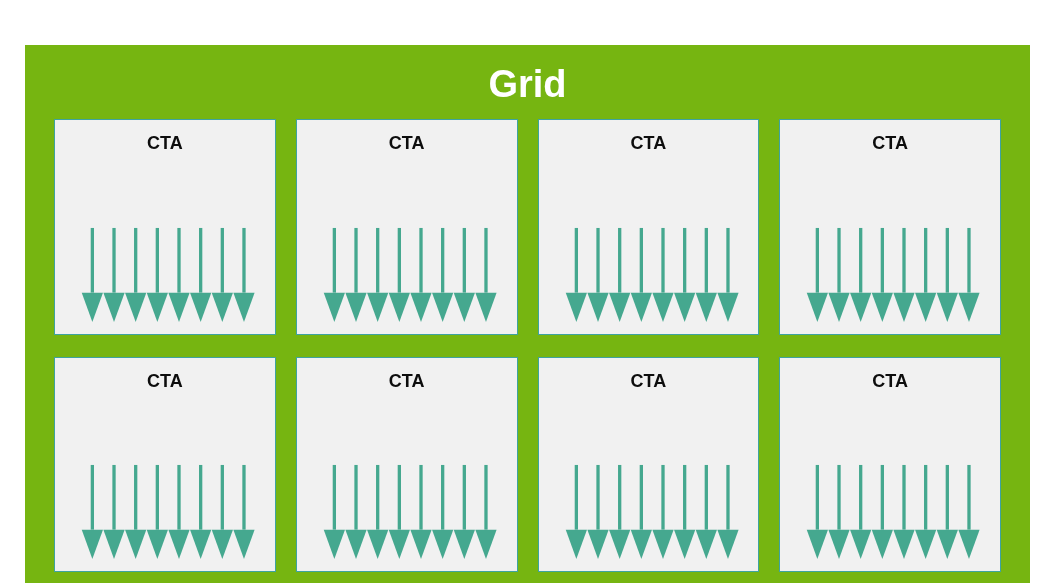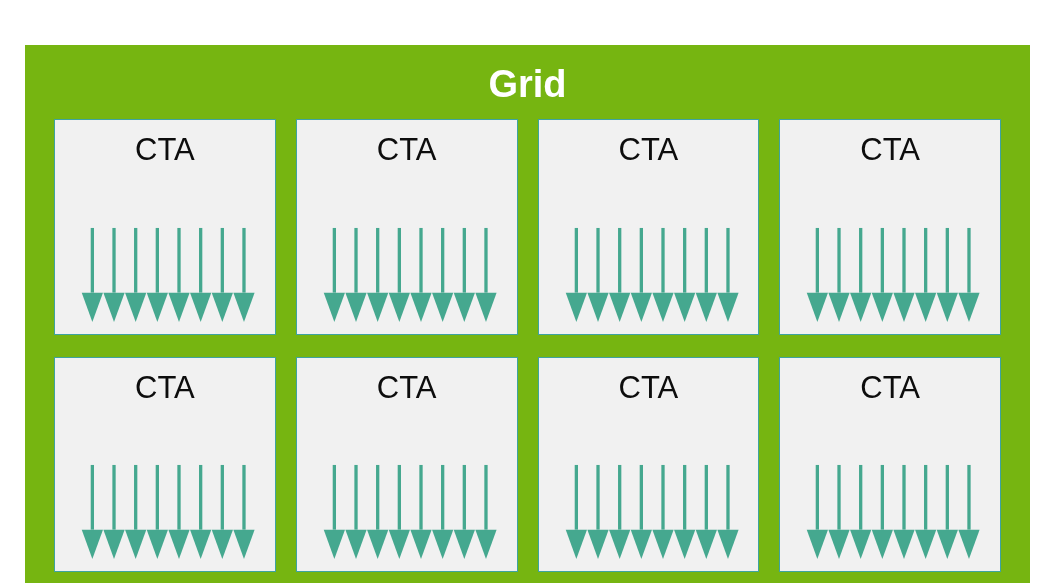--- a/index.html
+++ b/index.html
@@ -73,23 +73,23 @@
     border: 1.5px solid #3ea3a0;
     box-sizing: border-box;
     position: relative;
     display: flex;
     flex-direction: column;
     align-items: center;
     overflow: hidden;
   }
 
   .cta-label {
-    font-size: 31px;
+    font-size: 18px;
     color: #0d0d0d;
-    font-weight: normal;
+    font-weight: bold;
     line-height: 1;
     margin-top: 14px;
     user-select: none;
     text-align: center;
   }
 
   .thread-bundle {
     position: absolute;
     left: 0;
     right: 0;

